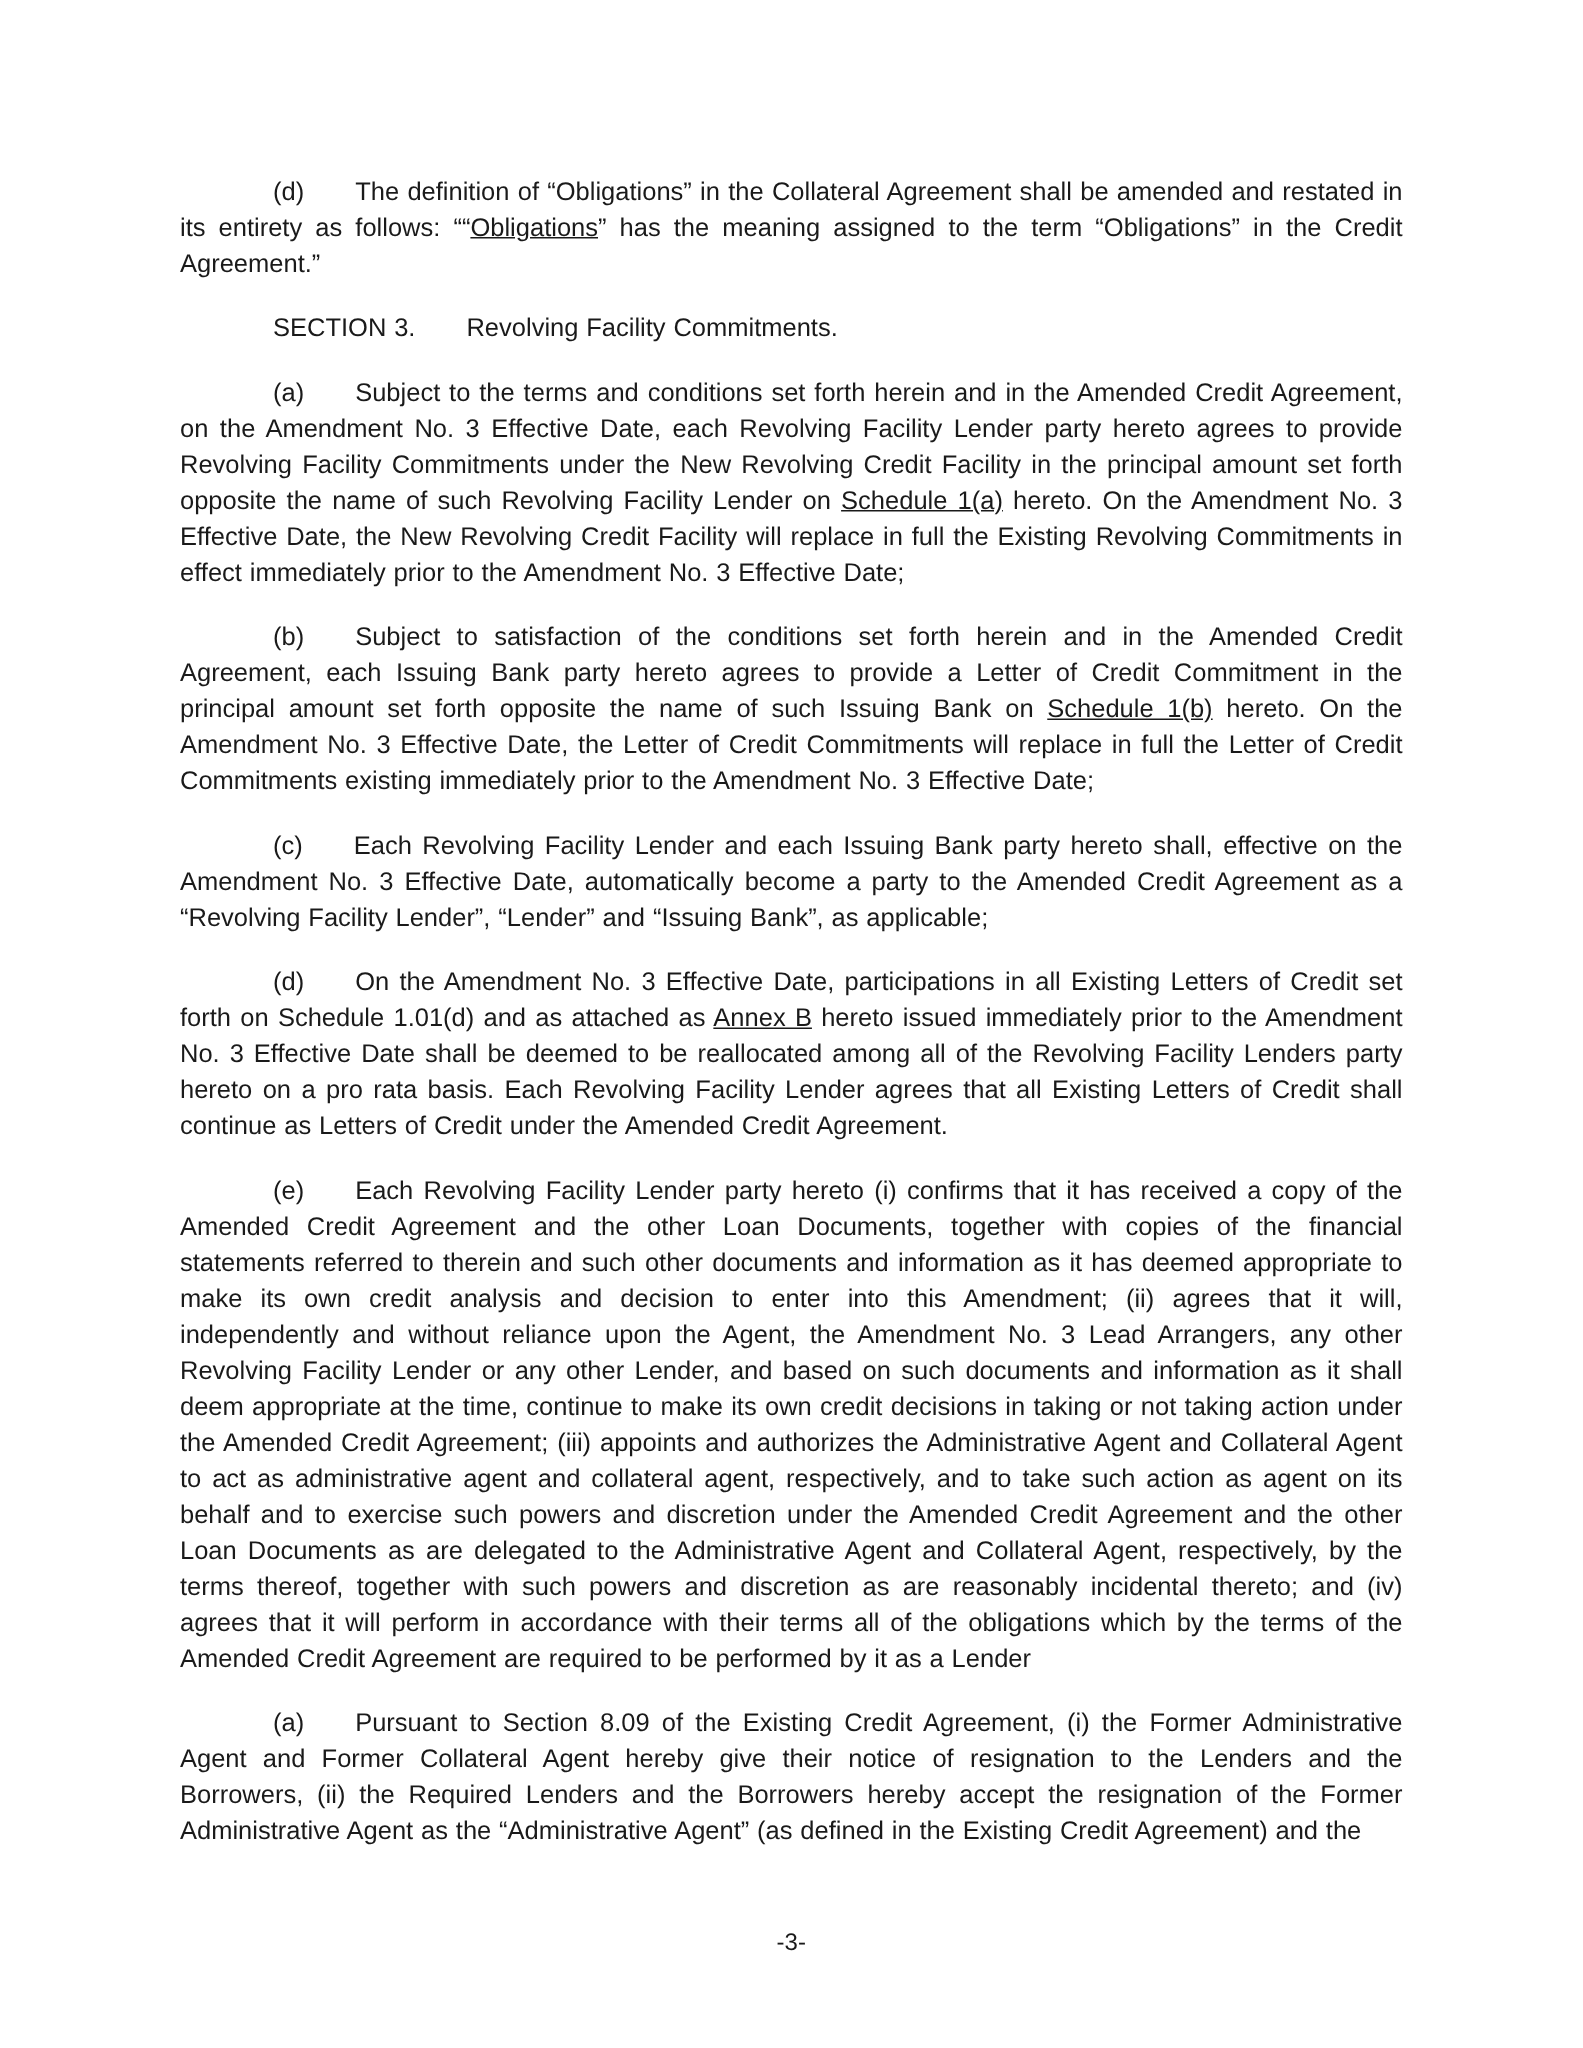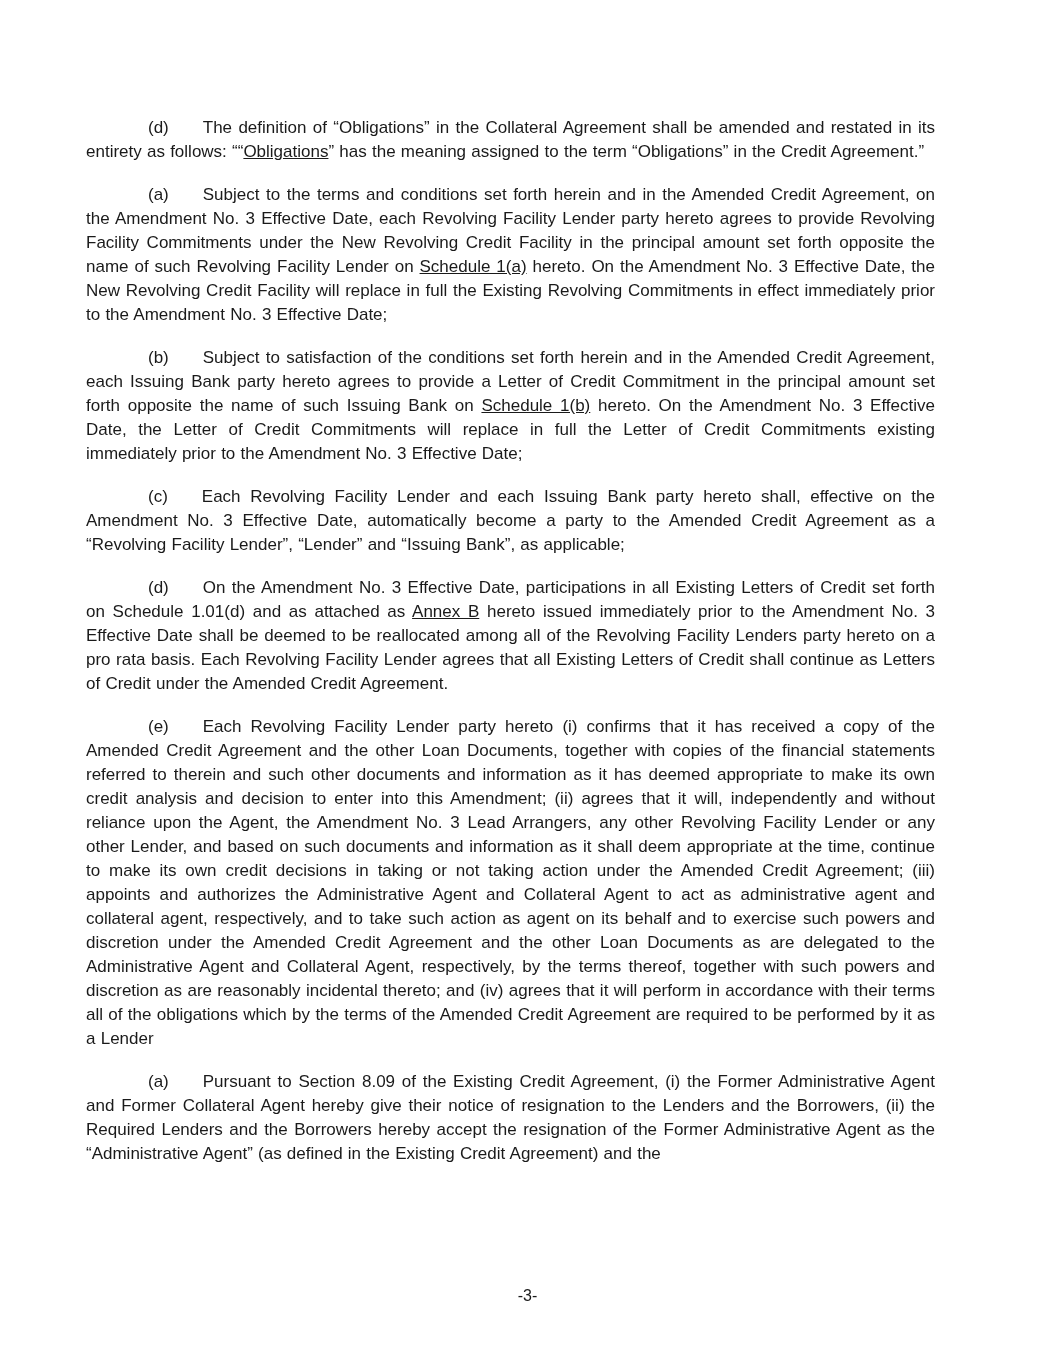--- a/index.html
+++ b/index.html
@@ -12,21 +12,21 @@
     height: 1365px;
     font-family: "Liberation Sans", sans-serif;
     color: #1a1a1a;
     position: relative;
     overflow: hidden;
   }
   .page {
     box-sizing: border-box;
     width: 1055px;
     height: 1365px;
-    padding: 116px 120px 0 86px;
+    padding: 116px 120px 0 120px;
     position: relative;
   }
   .para {
     text-align: justify;
     text-indent: 62px;
     margin: 0 0 19px 0;
     font-size: 17px;
     line-height: 24px;
     word-spacing: 0.5px;
   }
@@ -46,20 +46,21 @@
     font-size: 16px;
     color: #1a1a1a;
   }
 </style>
 </head>
 <body>
 
 <div class="page">
   <div>
       <p class="para"><span>(d)</span><span class="tab"></span><span>The definition of “Obligations” in the Collateral Agreement shall be amended and restated in its entirety as follows: ““</span><span class="u">Obligations</span><span>” has the meaning assigned to the term “Obligations” in the Credit Agreement.”</span></p>
+      <p class="para"><span>SECTION 3.</span><span class="tab"></span><span>Revolving Facility Commitments.</span></p>
       <p class="para"><span>(a)</span><span class="tab"></span><span>Subject to the terms and conditions set forth herein and in the Amended Credit Agreement, on the Amendment No. 3 Effective Date, each Revolving Facility Lender party hereto agrees to provide Revolving Facility Commitments under the New Revolving Credit Facility in the principal amount set forth opposite the name of such Revolving Facility Lender on </span><span class="u">Schedule 1(a)</span><span> hereto. On the Amendment No. 3 Effective Date, the New Revolving Credit Facility will replace in full the Existing Revolving Commitments in effect immediately prior to the Amendment No. 3 Effective Date;</span></p>
       <p class="para"><span>(b)</span><span class="tab"></span><span>Subject to satisfaction of the conditions set forth herein and in the Amended Credit Agreement, each Issuing Bank party hereto agrees to provide a Letter of Credit Commitment in the principal amount set forth opposite the name of such Issuing Bank on </span><span class="u">Schedule 1(b)</span><span> hereto. On the Amendment No. 3 Effective Date, the Letter of Credit Commitments will replace in full the Letter of Credit Commitments existing immediately prior to the Amendment No. 3 Effective Date;</span></p>
       <p class="para"><span>(c)</span><span class="tab"></span><span>Each Revolving Facility Lender and each Issuing Bank party hereto shall, effective on the Amendment No. 3 Effective Date, automatically become a party to the Amended Credit Agreement as a “Revolving Facility Lender”, “Lender” and “Issuing Bank”, as applicable;</span></p>
       <p class="para"><span>(d)</span><span class="tab"></span><span>On the Amendment No. 3 Effective Date, participations in all Existing Letters of Credit set forth on Schedule 1.01(d) and as attached as </span><span class="u">Annex B</span><span> hereto issued immediately prior to the Amendment No. 3 Effective Date shall be deemed to be reallocated among all of the Revolving Facility Lenders party hereto on a pro rata basis.  Each Revolving Facility Lender agrees that all Existing Letters of Credit shall continue as Letters of Credit under the Amended Credit Agreement.</span></p>
       <p class="para"><span>(e)</span><span class="tab"></span><span>Each Revolving Facility Lender party hereto (i) confirms that it has received a copy of the Amended Credit Agreement and the other Loan Documents, together with copies of the financial statements referred to therein and such other documents and information as it has deemed appropriate to make its own credit analysis and decision to enter into this Amendment; (ii) agrees that it will, independently and without reliance upon the Agent, the Amendment No. 3 Lead Arrangers,  any other Revolving Facility Lender or any other Lender, and based on such documents and information as it shall deem appropriate at the time, continue to make its own credit decisions in taking or not taking action under the Amended Credit Agreement; (iii) appoints and authorizes the Administrative Agent and Collateral Agent to act as administrative agent and collateral agent, respectively, and to take such action as agent on its behalf and to exercise such powers and discretion under the Amended Credit Agreement and the other Loan Documents as are delegated to the Administrative Agent and Collateral Agent, respectively, by the terms thereof, together with such powers and discretion as are reasonably incidental thereto; and (iv) agrees that it will perform in accordance with their terms all of the obligations which by the terms of the Amended Credit Agreement are required to be performed by it as a Lender</span></p>
       <p class="para"><span>(a)</span><span class="tab"></span><span>Pursuant to Section 8.09 of the Existing Credit Agreement, (i) the Former Administrative Agent and Former Collateral Agent hereby give their notice of resignation to the Lenders and the Borrowers, (ii) the Required Lenders and the Borrowers hereby accept the resignation of the Former Administrative Agent as the “Administrative Agent” (as defined in the Existing Credit Agreement) and the</span></p>
     </div>
   <div class="footer">-3-</div>
 </div>
 

